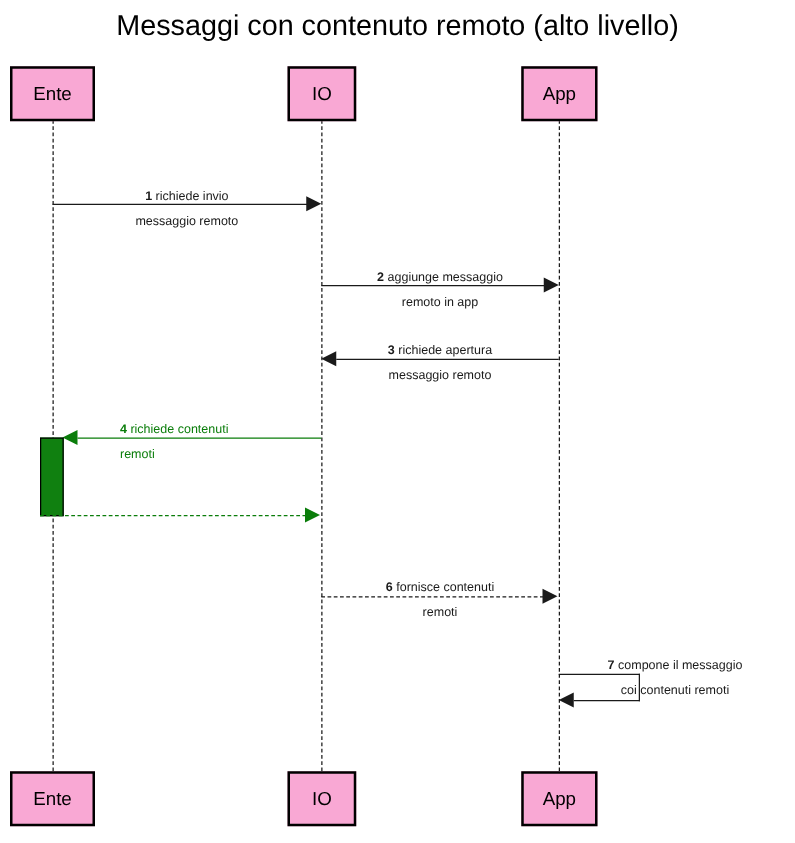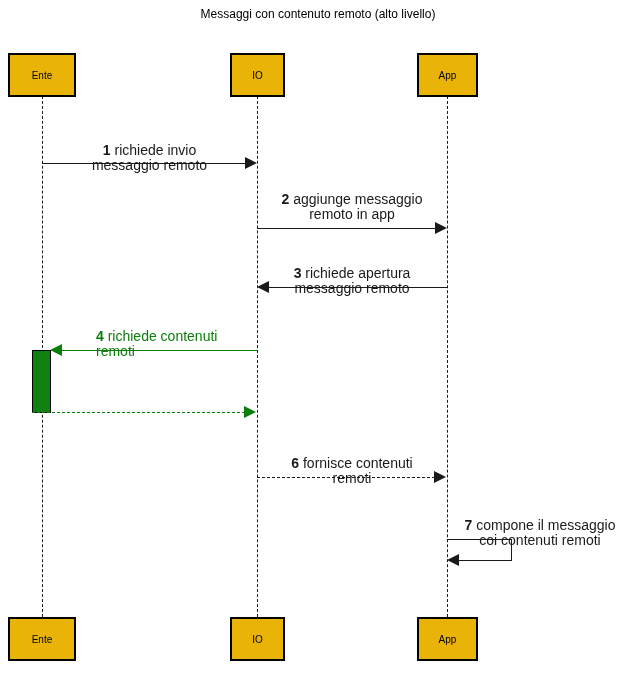--- a/index.html
+++ b/index.html
@@ -18,34 +18,34 @@
     position: relative;
     width: 636px;
     height: 674px;
   }
   .title {
     position: absolute;
     left: 0;
     top: 7px;
     width: 636px;
     text-align: center;
-    font-size: 12px;
+    font-size: 23px;
     color: #000000;
     letter-spacing: 0px;
   }
   
   .actor-box {
     position: absolute;
     box-sizing: border-box;
     border: 2.5px solid #000000;
-    background: #eab308;
+    background: #f9a8d4;
     display: flex;
     align-items: center;
     justify-content: center;
-    font-size: 10px;
+    font-size: 15px;
     color: #000000;
   }
   
   .lifeline {
     position: absolute;
     width: 0;
     border-left: 1.6px dashed #1a1a1a;
   }
   
   .activation {
@@ -77,22 +77,22 @@
   .arrow-head.left {
     border-top: 6px solid transparent;
     border-bottom: 6px solid transparent;
     border-right: 12px solid #1a1a1a;
   }
   .arrow-head.right.green { border-left-color: #0a7d0a; }
   .arrow-head.left.green  { border-right-color: #0a7d0a; }
 
   .msg-label {
     position: absolute;
-    font-size: 14px;
-    line-height: 15px;
+    font-size: 10px;
+    line-height: 20px;
     color: #1a1a1a;
     white-space: pre-line;
   }
   .msg-label.green { color: #0a7d0a; }
   .msg-label.center { text-align: center; }
   .msg-label.left   { text-align: left; }
   .msg-label .num { font-weight: bold; }
 
   
   .self-loop-top,
@@ -137,21 +137,21 @@
     <span>App</span>
   </div>
 
   <div class="msg-label center" style="left:42px; top:128px; width:215px;">
     <span class="num">1 </span><span>richiede invio
 messaggio remoto</span>
   </div>
   <div class="msg-line black" style="left:42px; top:163px; width:205px;"></div>
   <div class="arrow-head right" style="left:245px; top:157px;"></div>
 
-  <div class="msg-label center" style="left:257px; top:177px; width:190px;">
+  <div class="msg-label center" style="left:257px; top:193px; width:190px;">
     <span class="num">2 </span><span>aggiunge messaggio
 remoto in app</span>
   </div>
   <div class="msg-line black" style="left:257px; top:228px; width:180px;"></div>
   <div class="arrow-head right" style="left:435px; top:222px;"></div>
 
   <div class="msg-label center" style="left:257px; top:251px; width:190px;">
     <span class="num">3 </span><span>richiede apertura
 messaggio remoto</span>
   </div>

